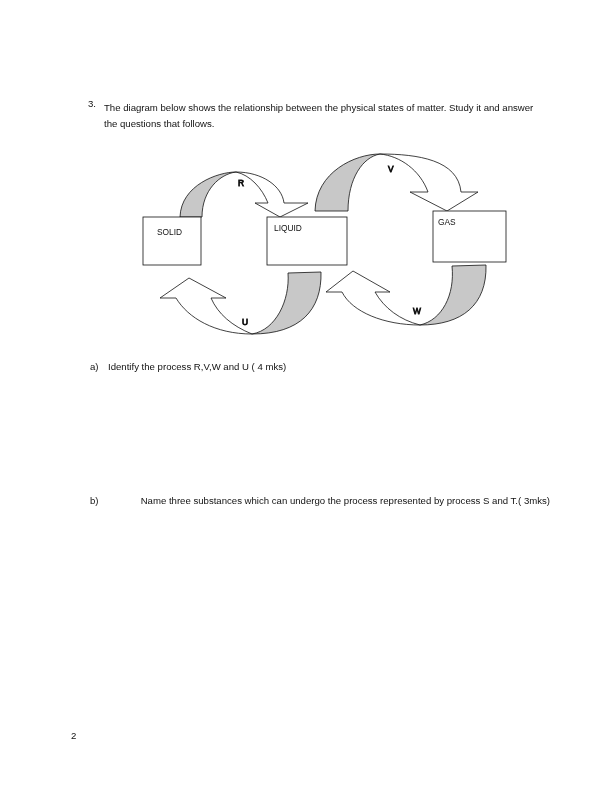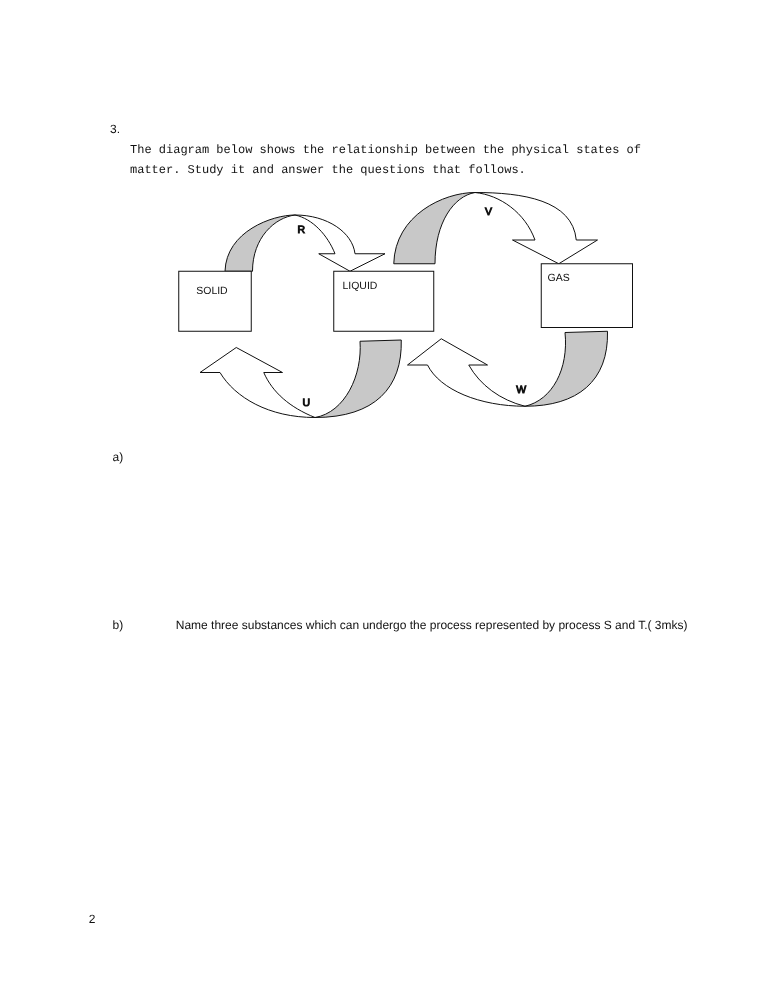--- a/index.html
+++ b/index.html
@@ -1,19 +1,19 @@
 <!DOCTYPE html>
 <html><head>
   <meta charset="utf-8">
   <style>
     html, body { margin: 0; padding: 0; background: #ffffff; }
     body { width: 612px; height: 792px; position: relative; overflow: hidden;
            font-family: "Liberation Sans", "DejaVu Sans", sans-serif; color: #111; }
     .q-num { position: absolute; left: 88px; top: 98px; font-size: 9.6px; }
-    .q-text { position: absolute; left: 104px; top: 112px; width: 440px; font-size: 9.6px; line-height: 16px; font-family: Liberation Mono, monospace; }
+    .q-text { position: absolute; left: 104px; top: 100px; width: 440px; font-size: 9.6px; line-height: 16px; }
     .diagram { position: absolute; left: 0; top: 0; width: 612px; height: 360px; }
     .sub { position: absolute; font-size: 9.6px; line-height: 16px; }
     .sub .lbl { position: absolute; left: 0; top: 0; }
     .sub .txt { position: absolute; left: 18px; top: 0; }
     .sub-a { left: 90px; top: 359px; width: 440px; height: 16px; }
     .sub-b { left: 90px; top: 493px; width: 460px; height: 34px; }
     .sub-b .txt { width: 442px; text-align: right; }
     .page-no { position: absolute; left: 71px; top: 730px; font-size: 9.6px; }
     .box-label { font-family: "Liberation Sans", "DejaVu Sans", sans-serif; font-size: 8.4px; fill: #111; }
     .arrow-label { font-family: "Liberation Sans", "DejaVu Sans", sans-serif; font-size: 8.4px; fill: #111; }
@@ -61,20 +61,21 @@
     </g>
     <g>
       <rect x="433" y="211" width="73" height="51" fill="#fff"></rect>
       <text class="box-label" x="438" y="225" stroke="none">GAS</text>
     </g>
   </g>
 </svg>
 
 <div class="sub sub-a">
   <span class="lbl">a)</span>
+  <span class="txt">Identify the process R,V,W and U  ( 4 mks)</span>
 </div>
 
 <div class="sub sub-b">
   <span class="lbl">b)</span>
   <span class="txt">Name three substances which can undergo the process represented by process S and T.( 3mks)</span>
 </div>
 
 <div class="page-no">2</div>
 
 </body></html>

